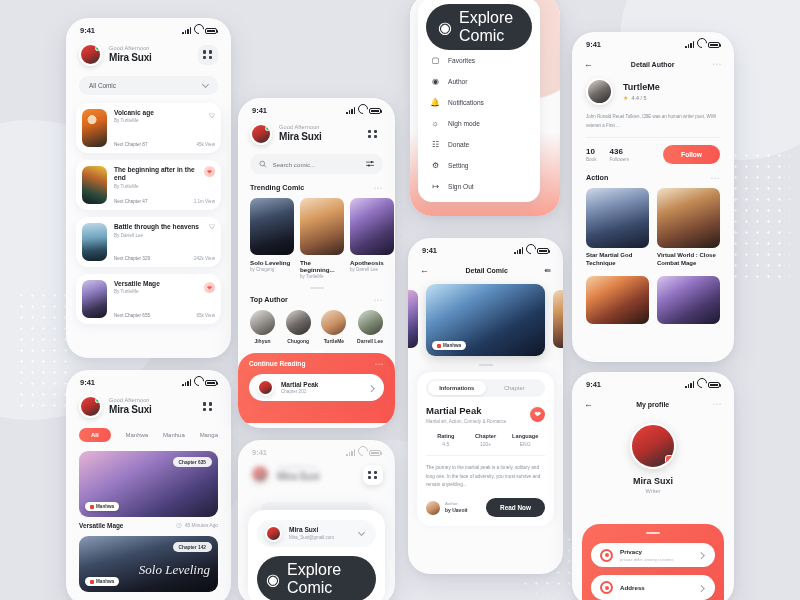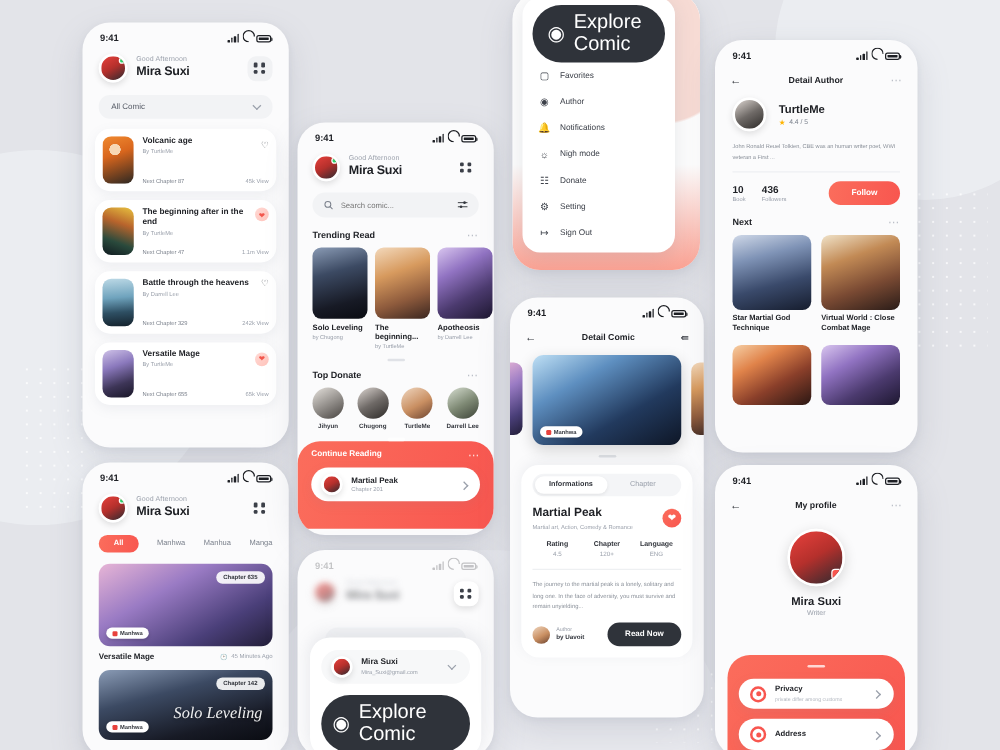--- a/index.html
+++ b/index.html
@@ -367,21 +367,21 @@
     <input style="border: none; background: transparent; outline: none; font-size: 6.2px; color: rgb(123, 129, 140); font-family: &quot;Liberation Sans&quot;, sans-serif; flex: 1 1 0%;" placeholder="Search comic...">
     <svg width="9" height="8" viewBox="0 0 18 16">
       <line x1="1" y1="4" x2="17" y2="4" stroke="#33363d" stroke-width="1.6" stroke-linecap="round"></line>
       <line x1="1" y1="11" x2="17" y2="11" stroke="#33363d" stroke-width="1.6" stroke-linecap="round"></line>
       <circle cx="12" cy="4" r="2.2" fill="#33363d"></circle>
         <circle cx="6" cy="11" r="2.2" fill="#33363d"></circle>
     </svg>
   </div>
 
   <div class="row" style="padding:9px 12px 0 12px;">
-    <span class="sectitle">Trending Read</span>
+    <span class="sectitle">Trending Comic</span>
     <div class="sp"></div>
     <span class="dots3">⋯</span>
   </div>
   <div class="row" style="padding:6px 0 0 12px; gap:6px; align-items:flex-start;">
     <div style="width:44px;">
       <div class="thumb art5" style="height:57px;"></div>
       <div style="font-size:6.2px;font-weight:bold;color:#1d1f24;margin-top:4px;">Solo Leveling</div>
       <div style="font-size:4.5px;color:#9aa0ab;margin-top:1px;">by Chugong</div>
     </div>
     <div style="width:44px;">
@@ -392,21 +392,21 @@
     <div style="width:44px;">
       <div class="thumb art11" style="height:57px;"></div>
       <div style="font-size:6.2px;font-weight:bold;color:#1d1f24;margin-top:4px;white-space:nowrap;overflow:hidden;">Apotheosis</div>
       <div style="font-size:4.5px;color:#9aa0ab;margin-top:1px;white-space:nowrap;overflow:hidden;">by Darrell Lee</div>
     </div>
   </div>
 
   <div class="handle" style="margin-top:8px;"></div>
 
   <div class="row" style="padding:6px 12px 0 12px;">
-    <span class="sectitle">Top Donate</span>
+    <span class="sectitle">Top Author</span>
     <div class="sp"></div>
     <span class="dots3">⋯</span>
   </div>
   <div class="row" style="padding:6px 12px 0 12px; justify-content:space-between;">
     <div style="text-align:center;">
       <div class="face f1" style="width:25px;height:25px;margin:0 auto;"></div>
       <div style="font-size:5px;font-weight:bold;color:#33363d;margin-top:3px;">Jihyun</div>
     </div>
     <div style="text-align:center;">
       <div class="face f2" style="width:25px;height:25px;margin:0 auto;"></div>
@@ -656,21 +656,21 @@
     <div>
       <div style="font-size:8px;font-weight:bold;color:#1d1f24;">436</div>
       <div style="font-size:4.6px;color:#9aa0ab;margin-top:1px;">Followers</div>
     </div>
     <div class="sp"></div>
     <button class="pill-red" style="border:none;padding:6px 18px;font-size:6.6px;font-weight:bold;
                    font-family:'Liberation Sans',sans-serif;">Follow</button>
   </div>
 
   <div class="row" style="padding:9px 14px 0 14px;">
-    <span class="sectitle">Next</span>
+    <span class="sectitle">Action</span>
     <div class="sp"></div>
     <span class="dots3">⋯</span>
   </div>
   <div style="padding:6px 14px 0 14px;display:grid;grid-template-columns:1fr 1fr;gap:8px;">
     <div>
       <div class="thumb art12" style="height:60px;"></div>
       <div style="font-size:6px;font-weight:bold;color:#1d1f24;margin-top:4px;line-height:1.3;">Star Martial God Technique</div>
     </div>
     <div>
       <div class="thumb art9" style="height:60px;"></div>

